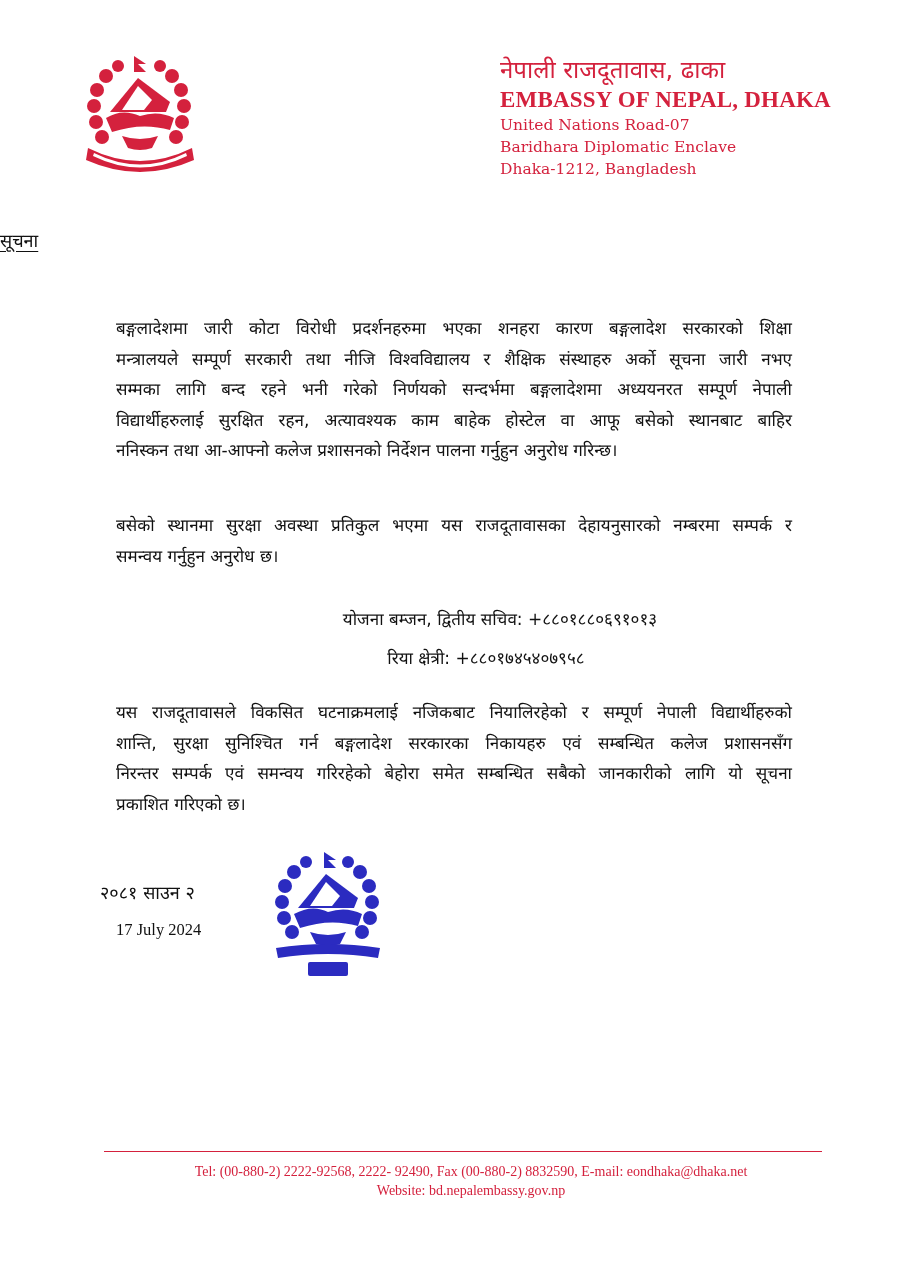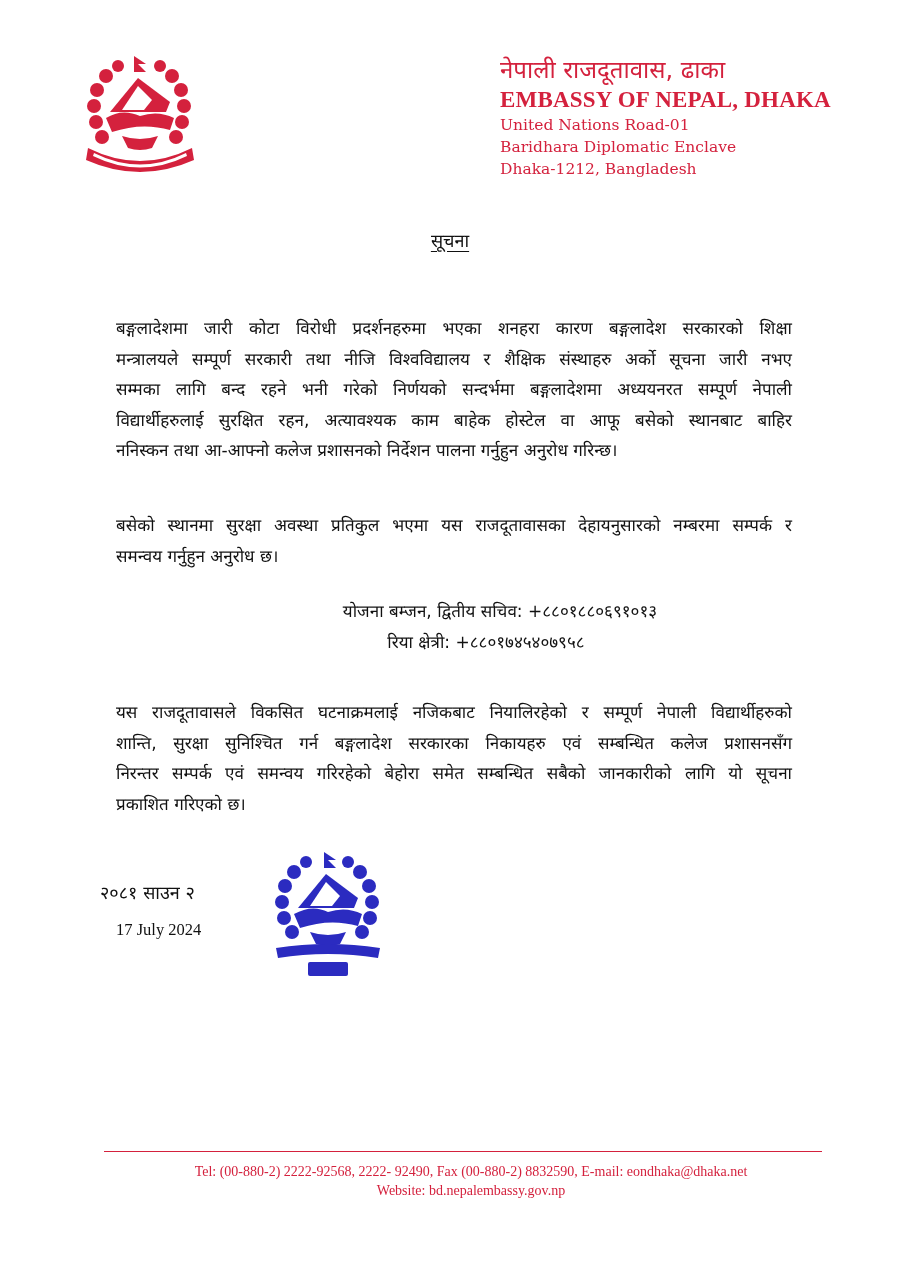--- a/index.html
+++ b/index.html
@@ -3,30 +3,30 @@
 <meta charset="utf-8">
 <style>
   html, body { margin: 0; padding: 0; background: #ffffff; }
   body { width: 900px; height: 1273px; position: relative; overflow: hidden;
          font-family: "DejaVu Sans", sans-serif; color: #111; }
   .emblem-red { position: absolute; left: 82px; top: 52px; width: 116px; height: 128px; }
   .header { position: absolute; left: 500px; top: 54px; width: 390px; text-align: left; color: #d4213d; }
   .header .np { font-size: 24px; line-height: 32px; font-family: "DejaVu Sans", sans-serif; }
   .header .en { font-family: "Liberation Serif", serif; font-weight: bold; font-size: 23px; line-height: 28px; letter-spacing: 0.2px; }
   .header .addr { font-family: "DejaVu Serif", serif; font-size: 15.5px; line-height: 22px; }
-  .title { position: absolute; left: 0; width: 900px; top: 228px; text-align: center; font-size: 18px; }
+  .title { position: absolute; left: 0; width: 900px; top: 228px; text-align: left; font-size: 18px; }
   .title span { text-decoration: underline; text-underline-offset: 4px; }
   .para { position: absolute; left: 116px; width: 676px; font-size: 17px; line-height: 30.5px; text-align: justify; }
   .para .line { display: block; text-align-last: justify; white-space: nowrap; }
   .para .line.last { text-align-last: left; }
   .p1 { top: 313px; }
   .p2 { top: 510px; }
   .p3 { top: 697px; }
   .contacts { position: absolute; left: 0; width: 900px; top: 596px; font-size: 17px; line-height: 31px; }
-  .contacts .c { display: block; text-align: center; }
+  .contacts .c { display: block; text-align: center; margin-top: 8px; }
   .contacts .c1 { padding-left: 100px; }
   .contacts .c2 { padding-left: 72px; }
   .date-np { position: absolute; left: 100px; top: 880px; font-size: 18px; }
   .date-en { position: absolute; left: 116px; top: 920px; font-family: "Liberation Serif", serif; font-size: 16.5px; }
   .stamp { position: absolute; left: 272px; top: 850px; width: 112px; height: 130px; }
   .footer-rule { position: absolute; left: 104px; top: 1151px; width: 718px; height: 0; border-top: 1.5px solid #d4213d; }
   .footer { position: absolute; left: 0; width: 900px; top: 1162px; text-align: center; color: #d4213d;
             font-family: "Liberation Serif", serif; font-size: 14px; line-height: 19px; margin-left: 21px; }
 </style>
 </head>
@@ -60,21 +60,21 @@
     <g fill="#ffffff">
       <polygon points="40,58 56,34 70,48 62,58"></polygon>
       <path d="M12 101 Q58 124 104 101 L105 104 Q58 127 11 104 Z"></path>
     </g>
   </svg>
 </div>
 
 <div class="header">
   <div class="np">नेपाली राजदूतावास, ढाका</div>
   <div class="en">EMBASSY OF NEPAL, DHAKA</div>
-  <div class="addr">United Nations Road-01</div>
+  <div class="addr">United Nations Road-07</div>
   <div class="addr">Baridhara Diplomatic Enclave</div>
   <div class="addr">Dhaka-1212, Bangladesh</div>
 </div>
 
 <div class="title">
   <span>सूचना</span>
 </div>
 
 <div class="para p1">
   <span class="line">बङ्गलादेशमा जारी कोटा विरोधी प्रदर्शनहरुमा भएका शनहरा कारण बङ्गलादेश सरकारको शिक्षा</span>

